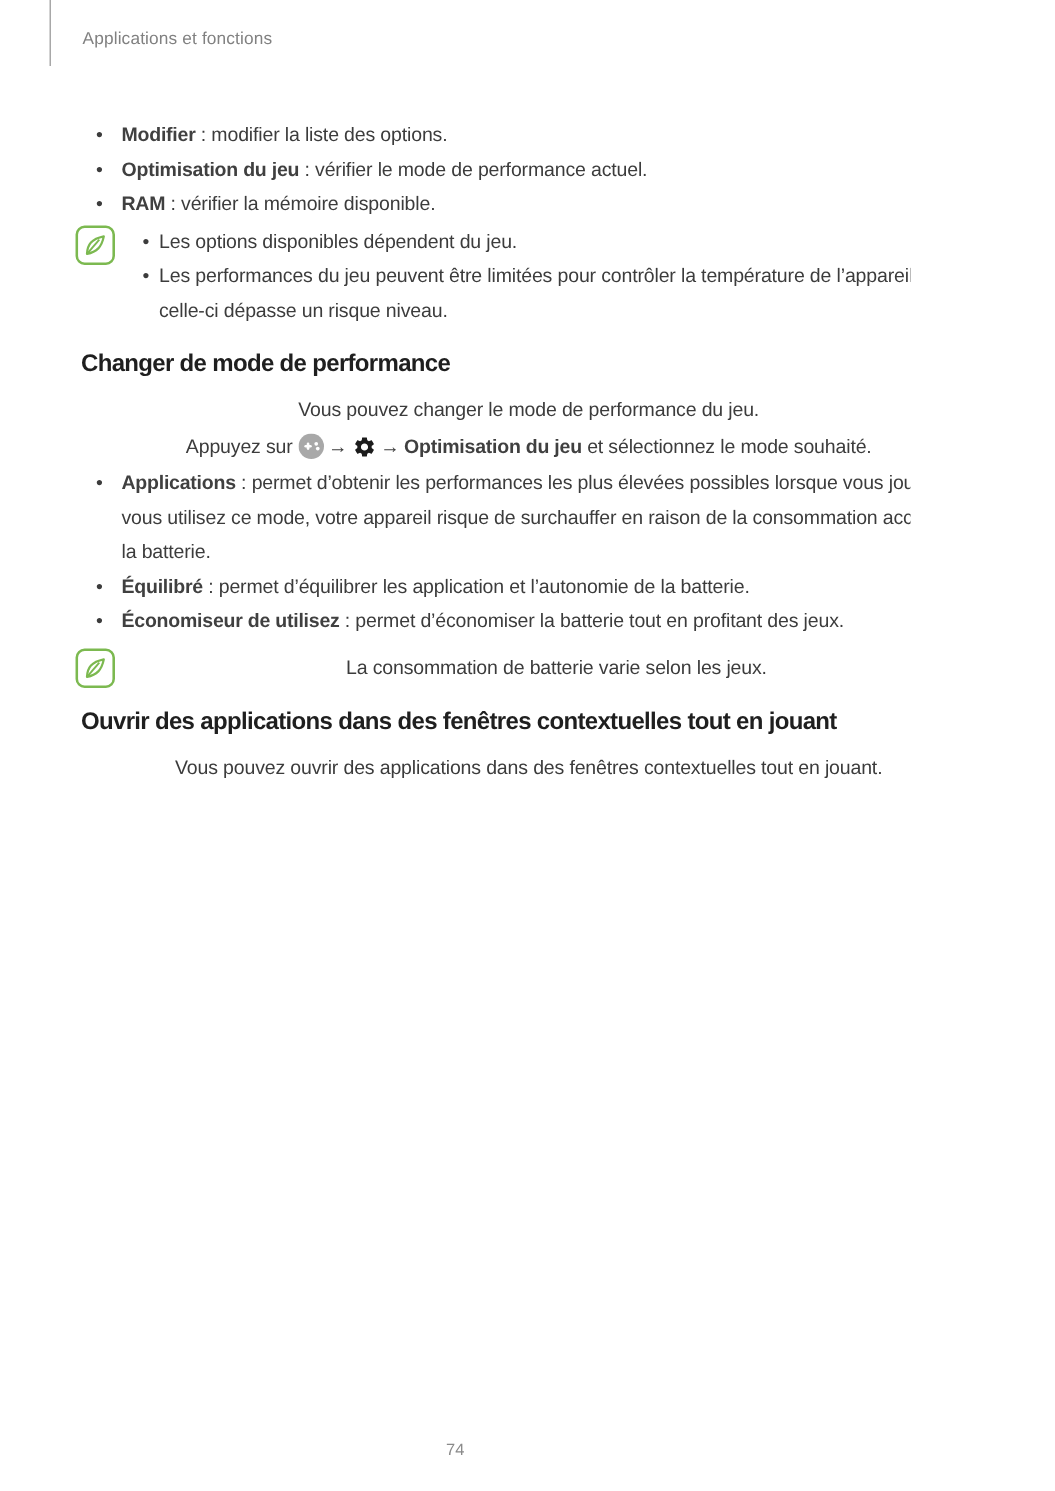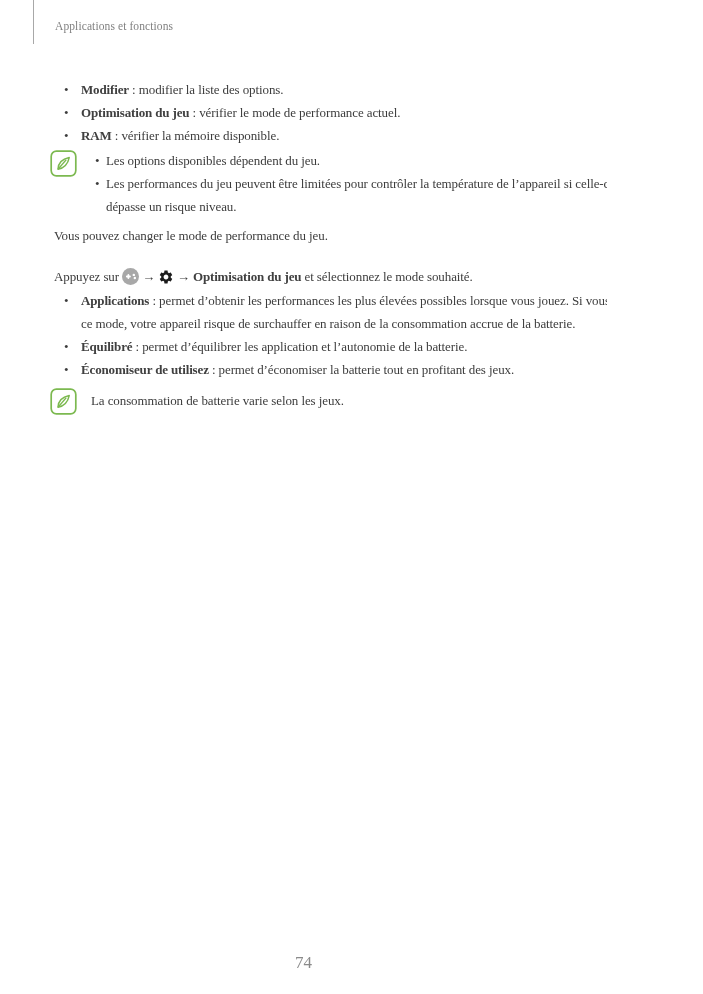--- a/index.html
+++ b/index.html
@@ -1,52 +1,52 @@
 <!DOCTYPE html>
 <html><head>
 <meta charset="utf-8">
 <style>
   html,body { margin:0; padding:0; background:#ffffff; }
   .page {
     position:relative; width:607px; height:994px; background:#ffffff;
-    font-family:Liberation Serif, serif; color:#3c3c3c; overflow:hidden;
+    font-family:Liberation Sans, sans-serif; color:#3c3c3c; overflow:hidden;
   }
   
   .header-rule { position:absolute; left:33px; top:0; width:1px; height:44px; background:#a8a8a8; }
   .running-head { position:absolute; left:55px; top:20px; font-size:11.5px; color:#818181; letter-spacing:0.1px; }
 
   
   .content { position:absolute; left:54px; top:78px; width:597px; font-size:13px; line-height:23px; letter-spacing:-0.1px; }
 
   strong { font-weight:bold; color:#404040; letter-spacing:-0.15px; }
 
   ul.blist { list-style:none; margin:0; padding:0; }
   .blist li { display:flex; align-items:flex-start; }
   .blist .dot { flex:0 0 17px; padding-left:10px; color:#3c3c3c; }
   .blist.sub .dot { flex:0 0 11px; padding-left:4px; }
   .btext { flex:1; }
 
   .note { display:flex; align-items:flex-start; margin-top:2px; }
   .note .nicon { flex:0 0 27px; height:27px; margin-left:-4px; margin-top:1px; }
   .note .ncontent { flex:1; margin-left:14px; }
   .note.single { margin-top:6px; }
-  .note.single .ncontent { margin-top:2px; }
+  .note.single .ncontent { margin-top:2px;text-align:center; }
 
   h2.section-title { font-size:16px; font-weight:bold; color:#1f1f1f; letter-spacing:-0.45px; margin:13px 0 0 0; line-height:24px; }
   h2.second { margin-top:11px; }
-  p { margin:0; }
+  p { margin:0;text-align:center; }
   .intro { margin-top:6px; }
-  .instruction { margin-top:18px; line-height:24px; }
+  .instruction { margin-top:2px; line-height:24px; }
   .perf-list { margin-top:2px; }
 
   .icon-inline { display:inline-block; vertical-align:-4px; }
   .icon-inline svg { display:block; }
   .arrow { margin:0 3px; color:#3c3c3c; }
 
-  .page-footer { position:absolute; left:0; right:0; bottom:21px; text-align:center; color:#8a8a8a; font-size:17px; }
+  .page-footer { position:absolute; left:0; right:0; bottom:21px; text-align:center; color:#8a8a8a; font-size:11px; }
 </style>
 </head>
 <body>
 
 <div class="page">
 
   <div class="header-rule"></div>
   <div class="running-head">Applications et fonctions</div>
 
   <div class="content">
@@ -81,20 +81,21 @@
               <div class="btext">Les options disponibles dépendent du jeu.</div>
             </li>
           <li>
               <span class="dot">•</span>
               <div class="btext">Les performances du jeu peuvent être limitées pour contrôler la température de l’appareil si celle-ci dépasse un risque niveau.</div>
             </li>
         </ul>
       </div>
     </div>
 
+    <h2 class="section-title">Changer de mode de performance</h2>
     <p class="intro">Vous pouvez changer le mode de performance du jeu.</p>
     <p class="instruction"><span>Appuyez sur</span>
       <span class="icon-inline"><svg width="17" height="17" viewBox="0 0 20 20">
             <circle cx="10" cy="10" r="10" fill="#a8a8a8"></circle>
             <rect x="4.6" y="8.95" width="5.8" height="2.1" rx="1.05" fill="#fff"></rect>
             <rect x="6.45" y="7.1" width="2.1" height="5.8" rx="1.05" fill="#fff"></rect>
             <circle cx="13.9" cy="8.1" r="1.45" fill="#fff"></circle>
             <circle cx="15.1" cy="11.8" r="1.45" fill="#fff"></circle>
           </svg></span><span class="arrow">→</span><span class="icon-inline"><svg width="16" height="16" viewBox="0 0 24 24" fill="#1c1c1c">
             <path d="M19.14 12.94c.04-.3.06-.61.06-.94 0-.32-.02-.64-.07-.94l2.03-1.58c.18-.14.23-.41.12-.61l-1.92-3.32c-.12-.22-.37-.29-.59-.22l-2.39.96c-.5-.38-1.03-.7-1.62-.94l-.36-2.54c-.04-.24-.24-.41-.48-.41h-3.84c-.24 0-.43.17-.47.41l-.36 2.54c-.59.24-1.13.57-1.62.94l-2.39-.96c-.22-.08-.47 0-.59.22L2.74 8.87c-.12.21-.08.47.12.61l2.03 1.58c-.05.3-.09.63-.09.94s.02.64.07.94l-2.03 1.58c-.18.14-.23.41-.12.61l1.92 3.32c.12.22.37.29.59.22l2.39-.96c.5.38 1.03.7 1.62.94l.36 2.54c.05.24.24.41.48.41h3.84c.24 0 .44-.17.47-.41l.36-2.54c.59-.24 1.13-.56 1.62-.94l2.39.96c.22.08.47 0 .59-.22l1.92-3.32c.12-.22.07-.47-.12-.61l-2.01-1.58zM12 15.6c-1.98 0-3.6-1.62-3.6-3.6s1.62-3.6 3.6-3.6 3.6 1.62 3.6 3.6-1.62 3.6-3.6 3.6z"></path>
@@ -120,18 +121,20 @@
       <span class="nicon">
         <svg width="27" height="27" viewBox="0 0 27 27" fill="none" stroke="#7cb950">
           <rect x="1.2" y="1.2" width="24.6" height="24.6" rx="5.2" stroke-width="1.7"></rect>
           <path d="M8 19.2 C8.3 13 11 9.3 19.2 7.6 C17.8 14.6 14.6 18 8 19.2 Z" stroke-width="1.5" stroke-linejoin="round"></path>
           <path d="M8 19.2 L16.2 9.8" stroke-width="1.3"></path>
         </svg>
       </span>
       <div class="ncontent">La consommation de batterie varie selon les jeux.</div>
     </div>
 
+    <h2 class="section-title second">Ouvrir des applications dans des fenêtres contextuelles tout en jouant</h2>
+    <p class="intro">Vous pouvez ouvrir des applications dans des fenêtres contextuelles tout en jouant.</p>
 
   </div>
 
   <div class="page-footer">74</div>
 
 </div>
 
 </body></html>

